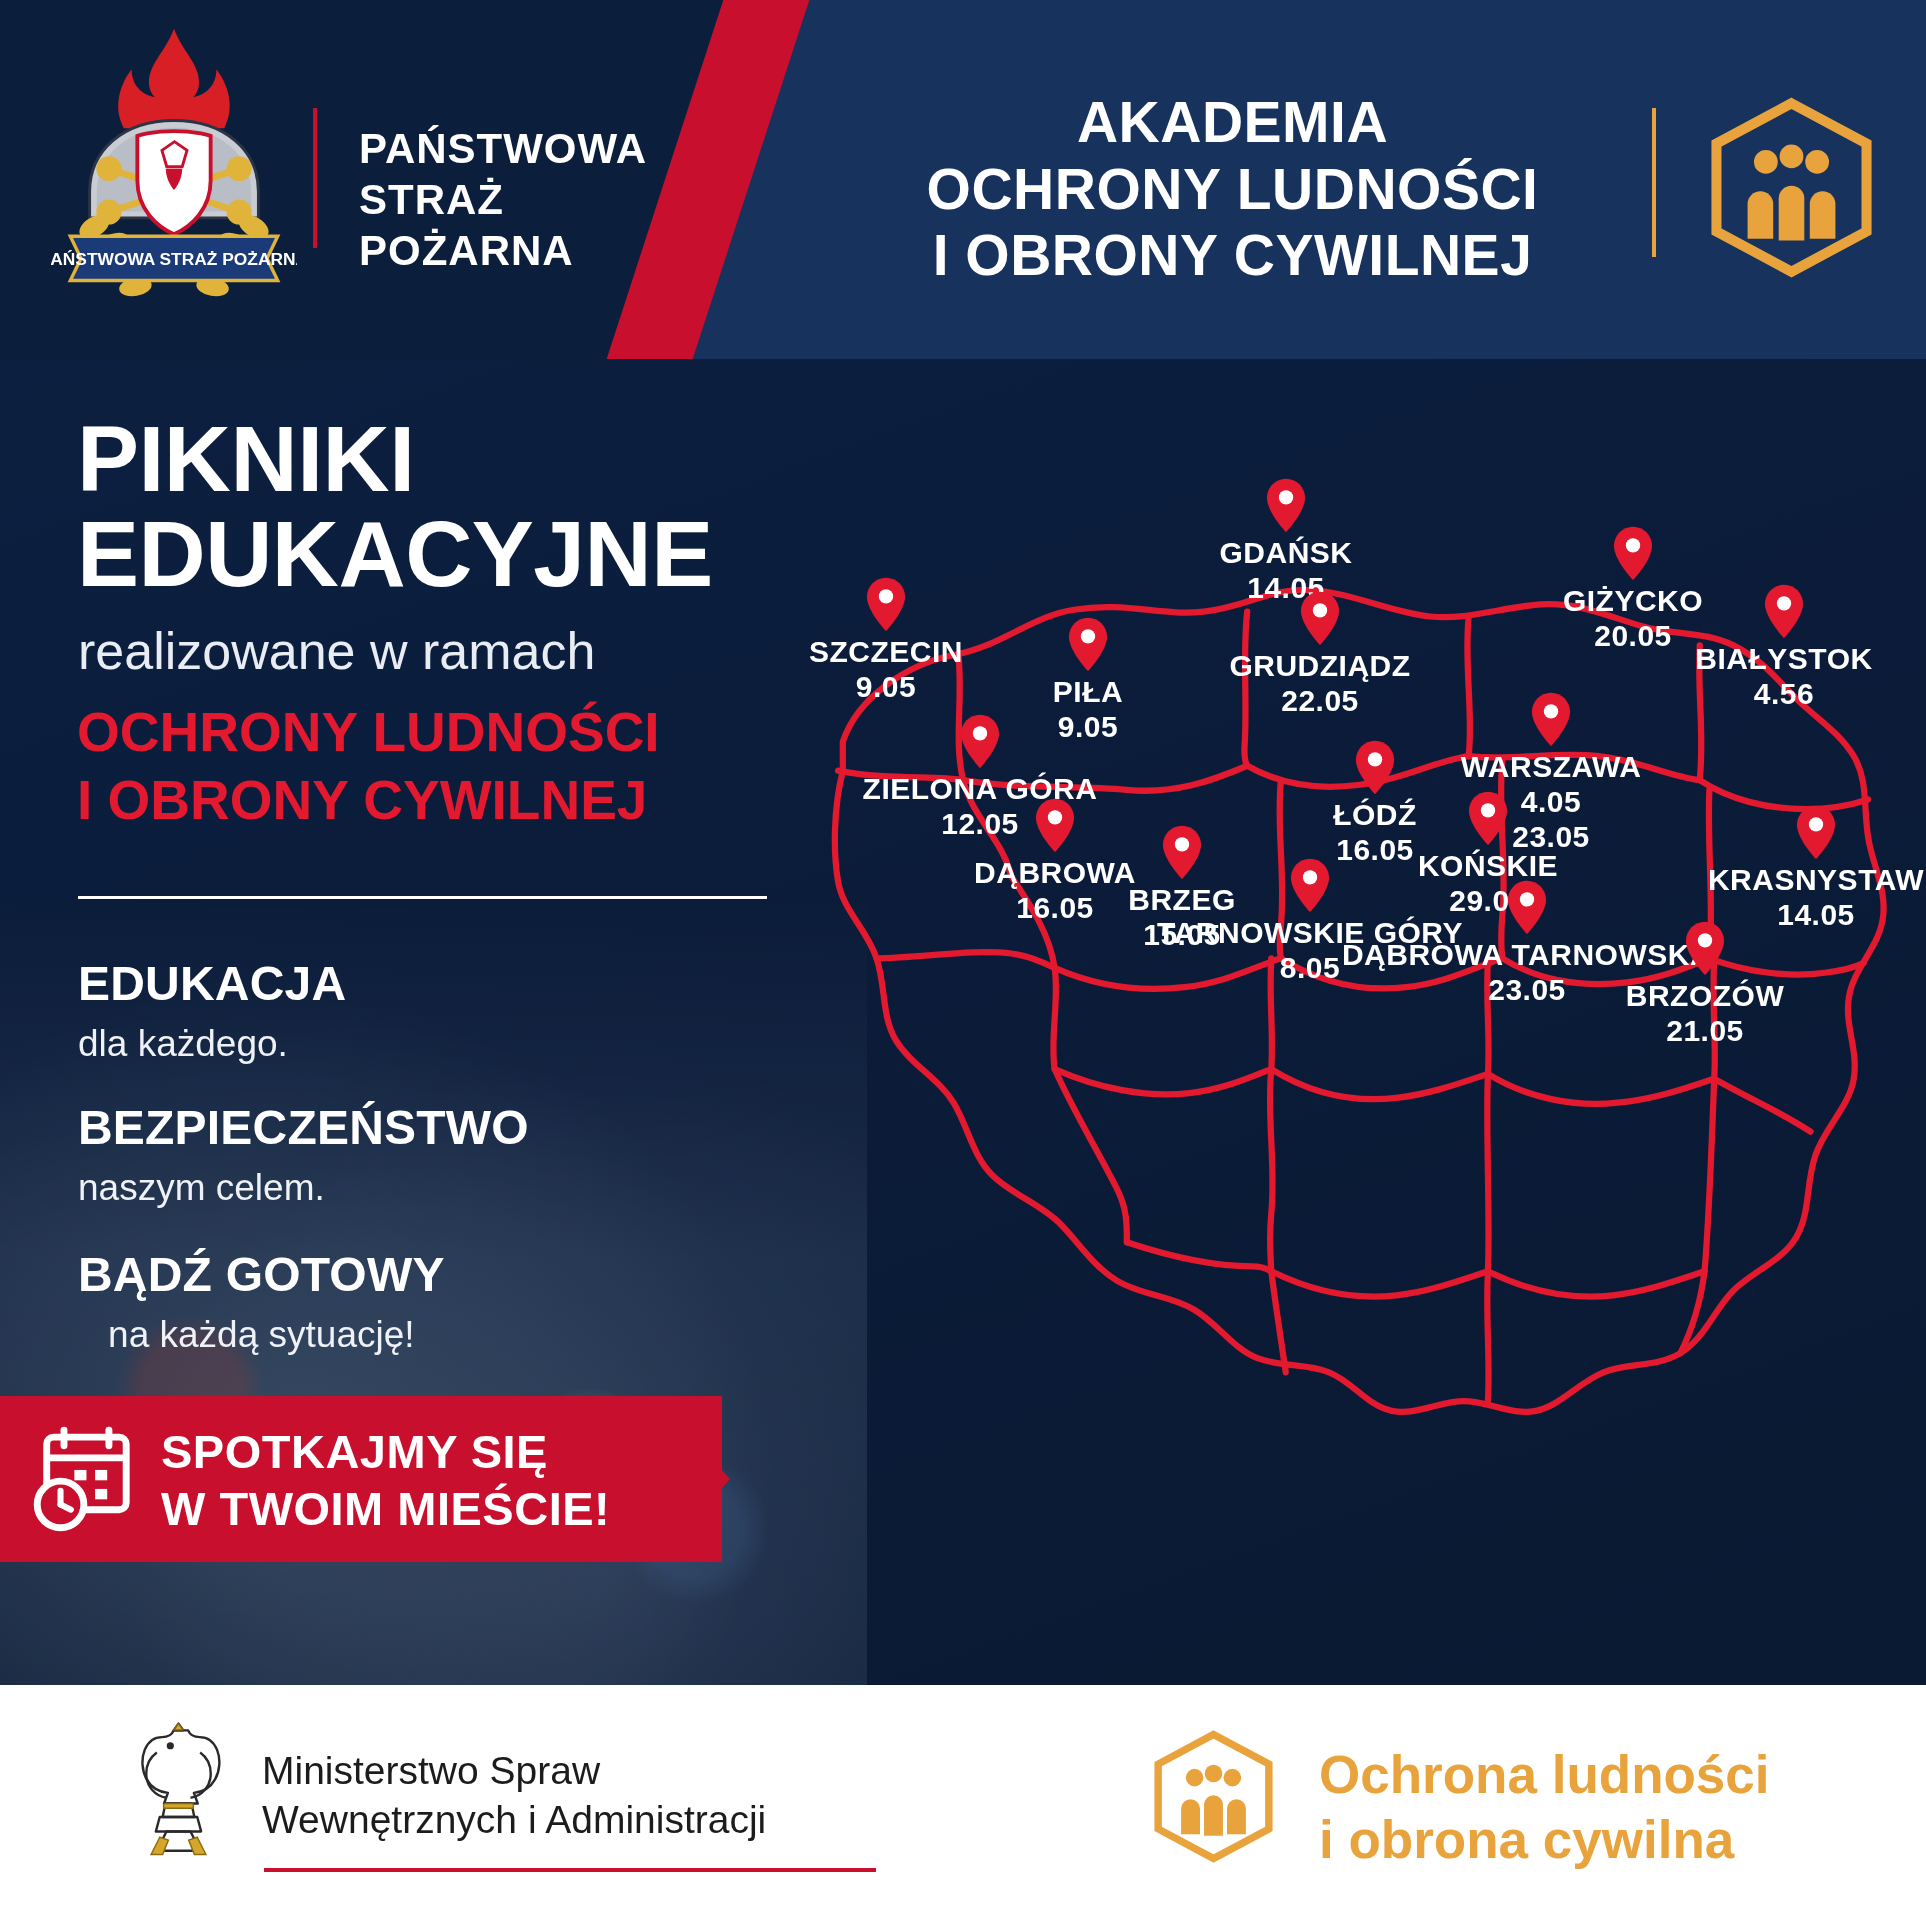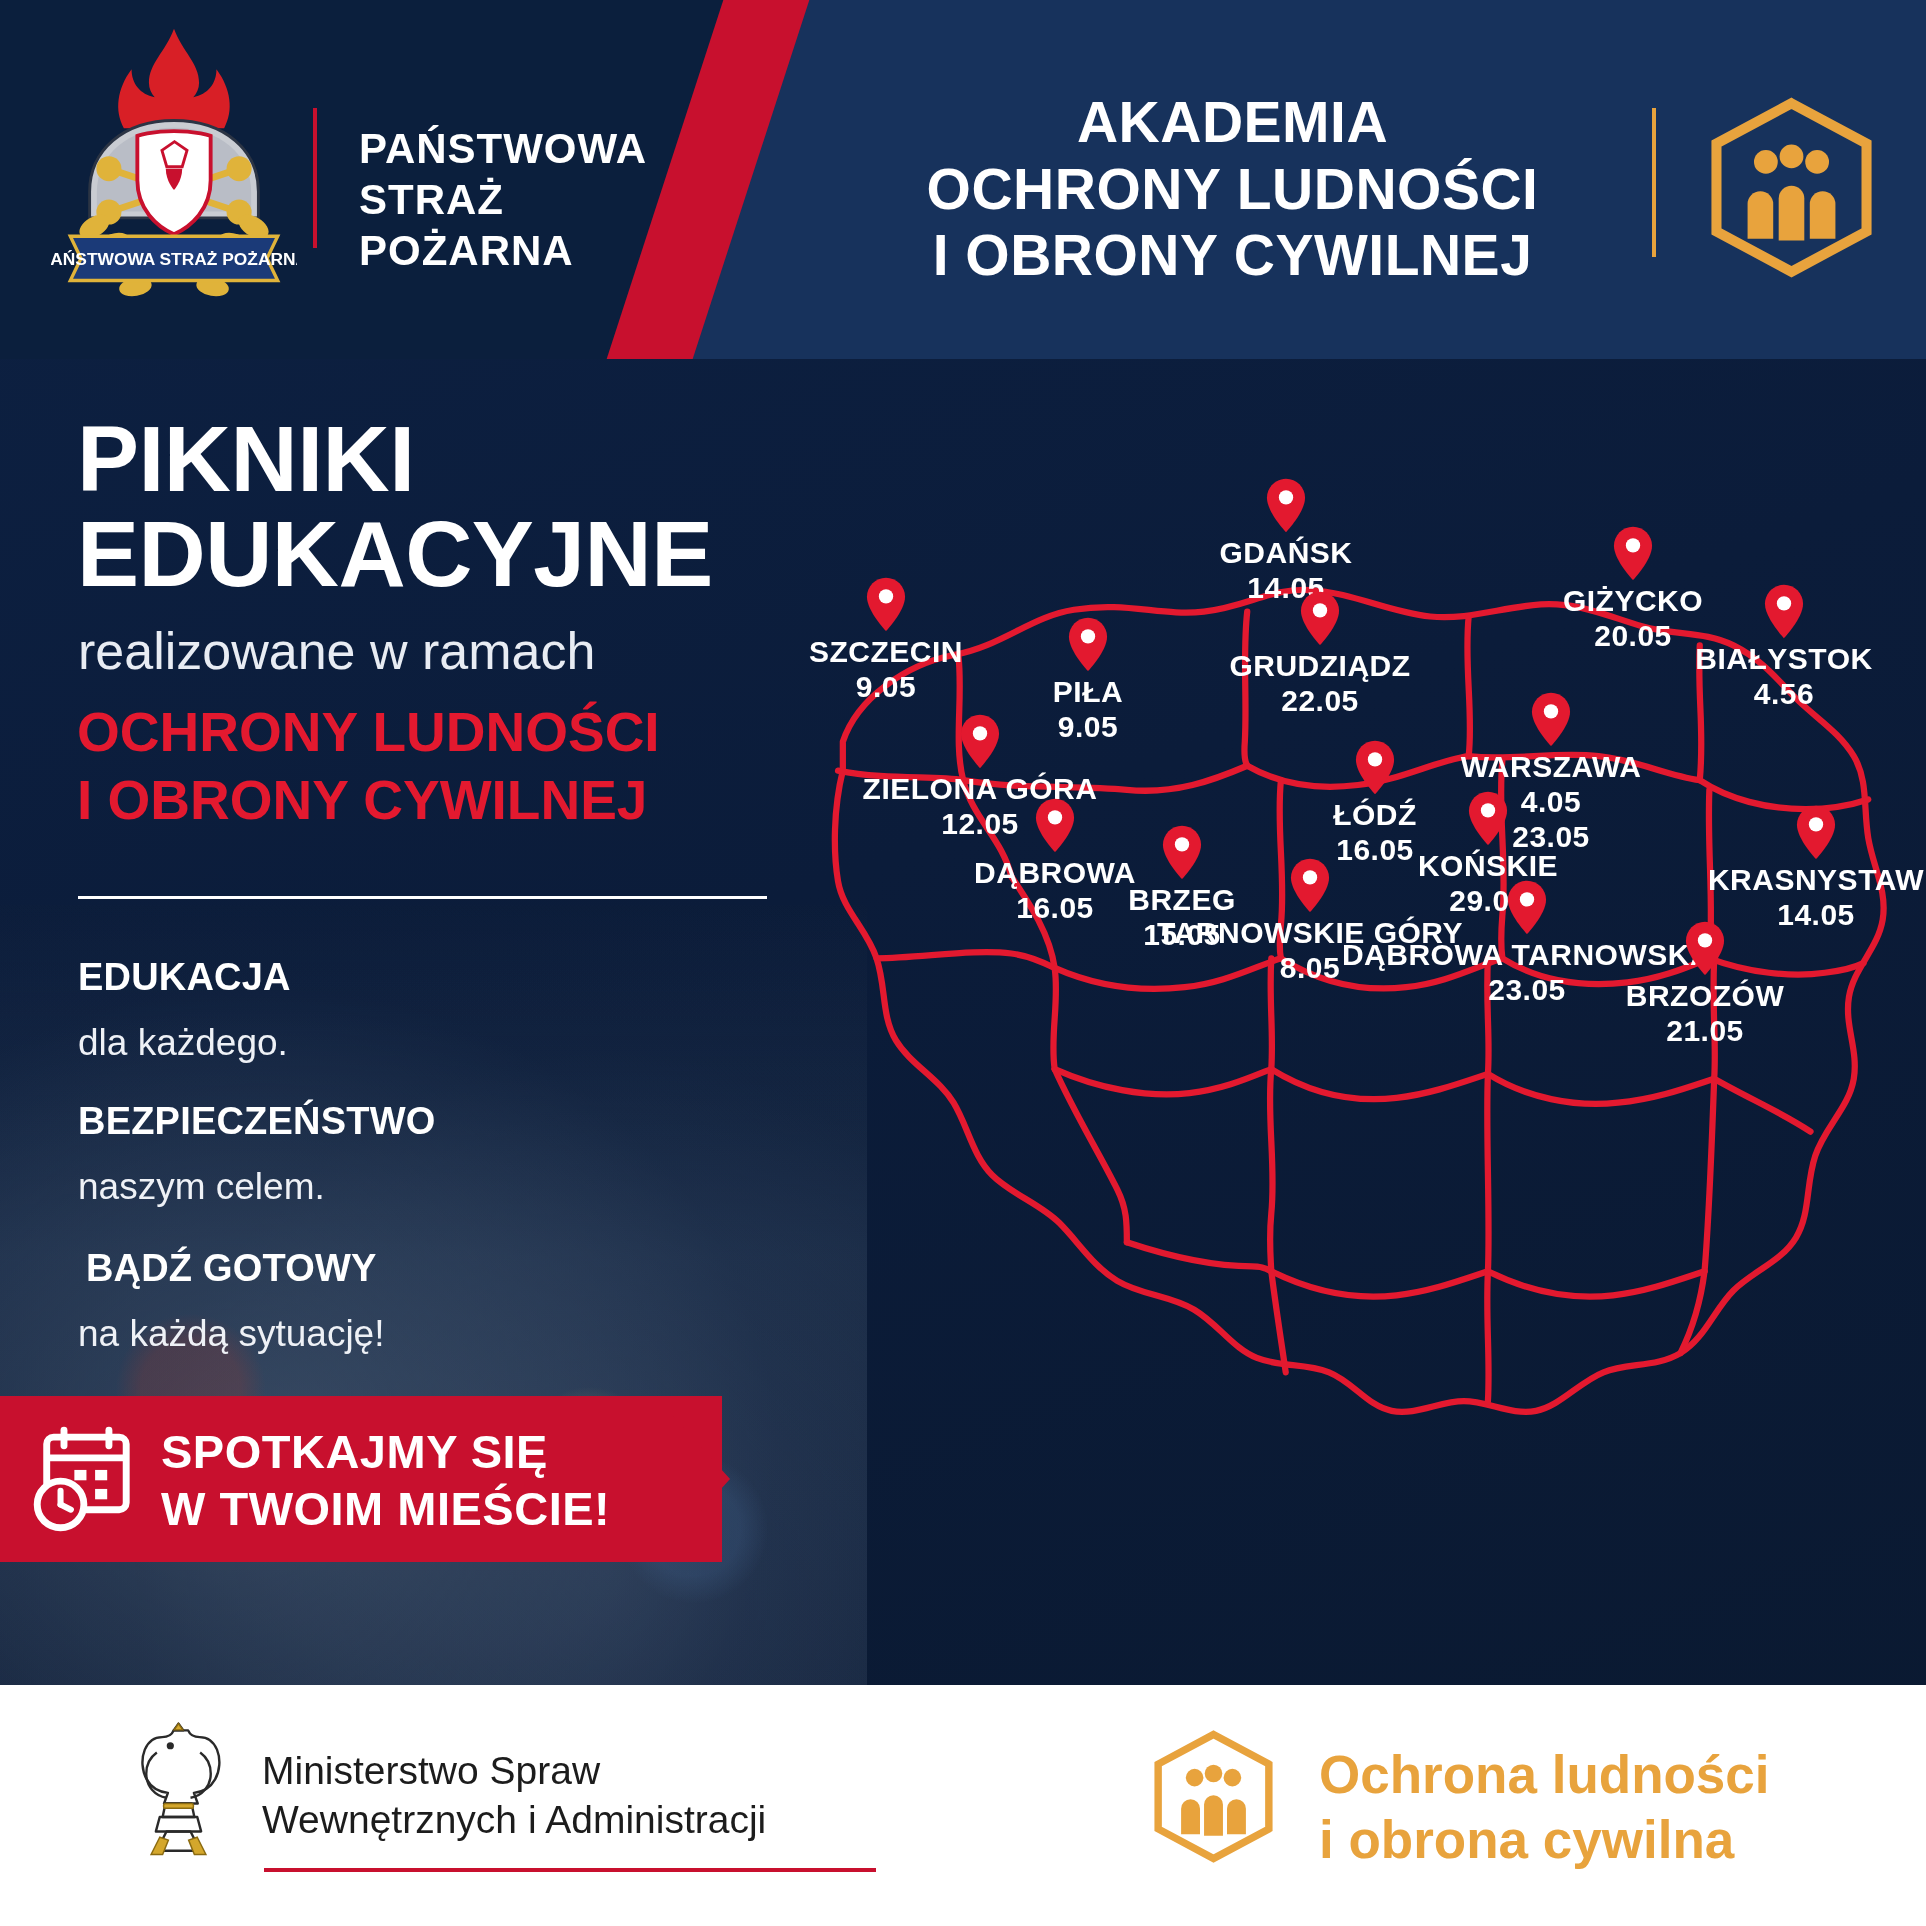--- a/index.html
+++ b/index.html
@@ -108,24 +108,24 @@
   }
   .hr-white {
     position: absolute; left: 78px; top: 896px;
     width: 689px; height: 3.4px; background: #ffffff;
   }
 
   .feature {
     position: absolute; left: 78px; color: #ffffff;
   }
   .feature .f-title {
-    font-weight: bold; font-size: 38px; letter-spacing: 0.2px;
+    font-weight: bold; font-size: 48px; letter-spacing: 0.2px;
   }
   .feature .f-sub {
-    font-size: 37px; font-weight: normal; margin-top: 23px; color: #eef1f6;
+    font-size: 37px; font-weight: normal; margin-top: 12px; color: #eef1f6;
   }
   .feature-1 { top: 956px; }
   .feature-2 { top: 1100px; }
   .feature-3 { top: 1247px; text-align: center; }
 
   .cta {
     position: absolute; left: 0; top: 1396px;
     width: 722px; height: 166px;
     background: #c8102e;
   }

